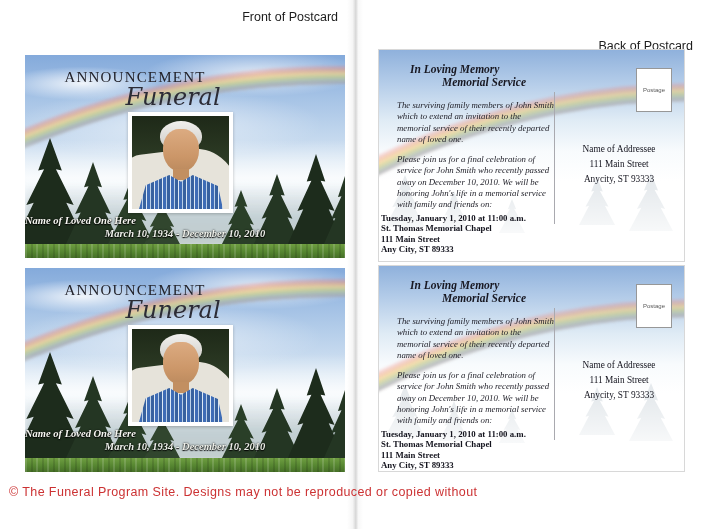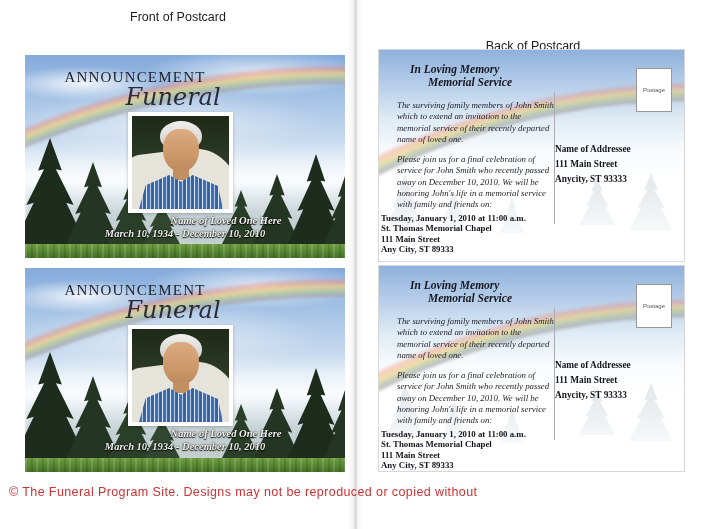--- a/index.html
+++ b/index.html
@@ -3,21 +3,21 @@
 <meta charset="utf-8">
 <style>
   html,body{margin:0;padding:0;}
   body{
     width:712px;height:529px;position:relative;overflow:hidden;
     background:#ffffff;font-family:"Liberation Sans",sans-serif;
   }
   
   .col-header{
     position:absolute;top:8px;height:18px;line-height:18px;
-    font-size:12.5px;color:#1c1c1c;text-align:center;width:320px;
+    font-size:12.5px;color:#1c1c1c;text-align:right;width:320px;
   }
   .col-header.left{left:18px;}
   .col-header.right{left:373px;margin-top:29px;}
   .page-divider{
     position:absolute;left:347px;top:0;width:16px;height:529px;
     background:linear-gradient(90deg,rgba(0,0,0,0) 0%,rgba(0,0,0,0.04) 35%,rgba(0,0,0,0.16) 55%,rgba(0,0,0,0.03) 70%,rgba(0,0,0,0) 100%);
   }
   .copyright{
     position:absolute;left:0;top:484px;width:712px;text-align:left;
     font-size:12.5px;line-height:17px;color:#cc3233;letter-spacing:.4px;margin-left:9px;
@@ -64,23 +64,23 @@
   .ph-chair{position:absolute;left:-8px;top:34px;width:113px;height:70px;background:#e6e3da;
     border-radius:20px 44px 0 0;transform:rotate(-7deg);}
   .ph-hair{position:absolute;left:28px;top:5px;width:42px;height:30px;
     border-radius:50% 50% 46% 46%;background:linear-gradient(180deg,#f1f0ee 0%,#d3d1cc 80%);}
   .ph-face{position:absolute;left:31px;top:13px;width:36px;height:43px;
     border-radius:46% 46% 52% 52%;background:linear-gradient(180deg,#dcab81 0%,#cb9668 65%,#bb8a5e 100%);}
   .ph-neck{position:absolute;left:41px;top:53px;width:16px;height:11px;background:#c28f61;}
   .ph-shirt{position:absolute;left:7px;top:59px;width:84px;height:34px;
     background:repeating-linear-gradient(90deg,#3e6cb6 0 3px,#b9cfe8 3px 4px,#37619f 4px 7px,#dde9f5 7px 8px);
     clip-path:polygon(0 100%,8% 30%,36% 0,50% 20%,64% 0,94% 32%,100% 100%);}
-  .fc-name{position:absolute;left:0;top:160px;width:100%;text-align:center;
+  .fc-name{position:absolute;left:0;top:160px;width:100%;text-align:left;
     font-family:"Liberation Serif",serif;font-style:italic;font-weight:bold;font-size:10.5px;
-    color:#f7f7f2;text-shadow:0 0 2px #000,0 1px 1px rgba(0,0,0,.9);padding-left:41px;}
+    color:#f7f7f2;text-shadow:0 0 2px #000,0 1px 1px rgba(0,0,0,.9);}
   .fc-dates{position:absolute;left:0;top:173px;width:100%;text-align:center;
     font-family:"Liberation Serif",serif;font-style:italic;font-weight:bold;font-size:10.5px;
     color:#eef0ea;text-shadow:0 0 2px #000,0 1px 1px rgba(0,0,0,.9);}
   
   .back-card{
     position:absolute;left:378px;width:307px;overflow:hidden;background:#fff;
     border:1px solid #d8d8d8;box-sizing:border-box;padding-left:25px;
   }
   .back-card.pos1{top:49px;height:213px;}
   .back-card.pos2{top:265px;height:207px;}
@@ -94,32 +94,32 @@
     filter:blur(1.5px);opacity:.75;}
   .bc-trees{position:absolute;inset:0;opacity:.5;}
   .btree{position:absolute;display:block;background:rgba(150,168,180,.45);
     clip-path:polygon(50% 0%,66% 30%,58% 29%,82% 62%,72% 60%,100% 100%,0% 100%,28% 60%,18% 62%,42% 29%,34% 30%);}
   .bc-fade{position:absolute;left:0;right:0;bottom:0;height:34%;
     background:linear-gradient(180deg,rgba(255,255,255,0),#ffffff 85%);}
   .bc-h1,.bc-h2{position:relative;font-family:"Liberation Serif",serif;
     font-style:italic;font-weight:bold;font-size:11.5px;color:#181822;line-height:13px;}
   .bc-heading{position:absolute;left:0;top:13px;width:200px;}
   .bc-h1{margin-left:31px;}
-  .bc-h2{margin-left:49px;}
+  .bc-h2{margin-left:63px;}
   .bc-left{position:absolute;left:18px;top:50px;width:160px;font-style:italic;}
   .bc-left p{margin:0 0 9px 0;font-family:"Liberation Serif",serif;
     font-size:8.8px;line-height:11.3px;color:#1d1d26;}
   .bc-event{position:absolute;left:2px;top:163px;width:196px;text-align:left;
     font-family:"Liberation Serif",serif;font-weight:bold;font-size:8.8px;line-height:10.4px;color:#14141e;}
   .bc-divider{position:absolute;left:175px;top:42px;width:1px;height:132px;background:#a9a9af;}
   .bc-postage{position:absolute;left:257px;top:18px;width:36px;height:44px;background:#ffffff;
     border:1px solid #979797;box-sizing:border-box;display:flex;align-items:center;justify-content:center;}
   .bc-postage span{font-size:6px;color:#5a5a5a;font-family:"Liberation Sans",sans-serif;}
-  .bc-address{position:absolute;left:176px;top:92px;width:128px;
-    font-family:"Liberation Serif",serif;font-weight:bold;font-size:9.3px;line-height:15px;color:#14141e;}
+  .bc-address{position:absolute;left:176px;top:92px;width:128px;text-align:center;
+    font-family:"Liberation Serif",serif;font-weight:normal;font-size:9.3px;line-height:15px;color:#14141e;}
 </style>
 </head>
 <body>
 
 <div class="col-header left">Front of Postcard</div>
 <div class="col-header right">Back of Postcard</div>
 <div class="page-divider"></div>
 
 <div class="front-card pos1">
   <div class="fc-sky"></div>

